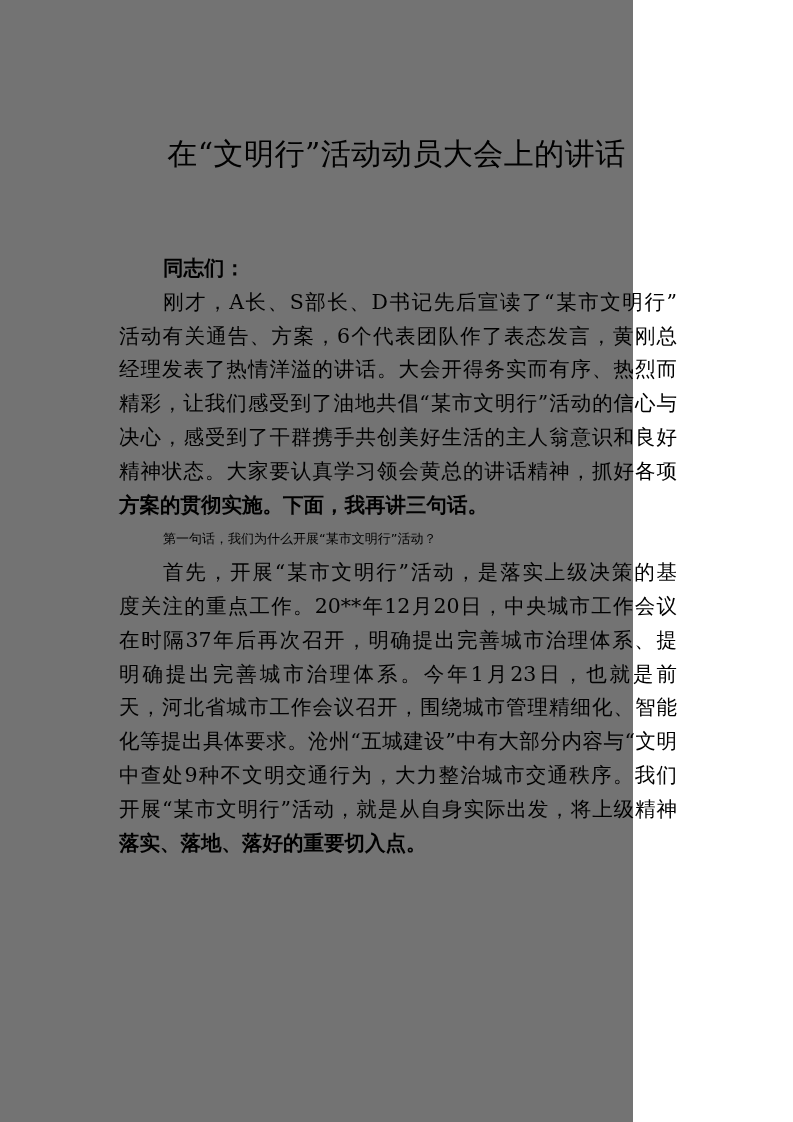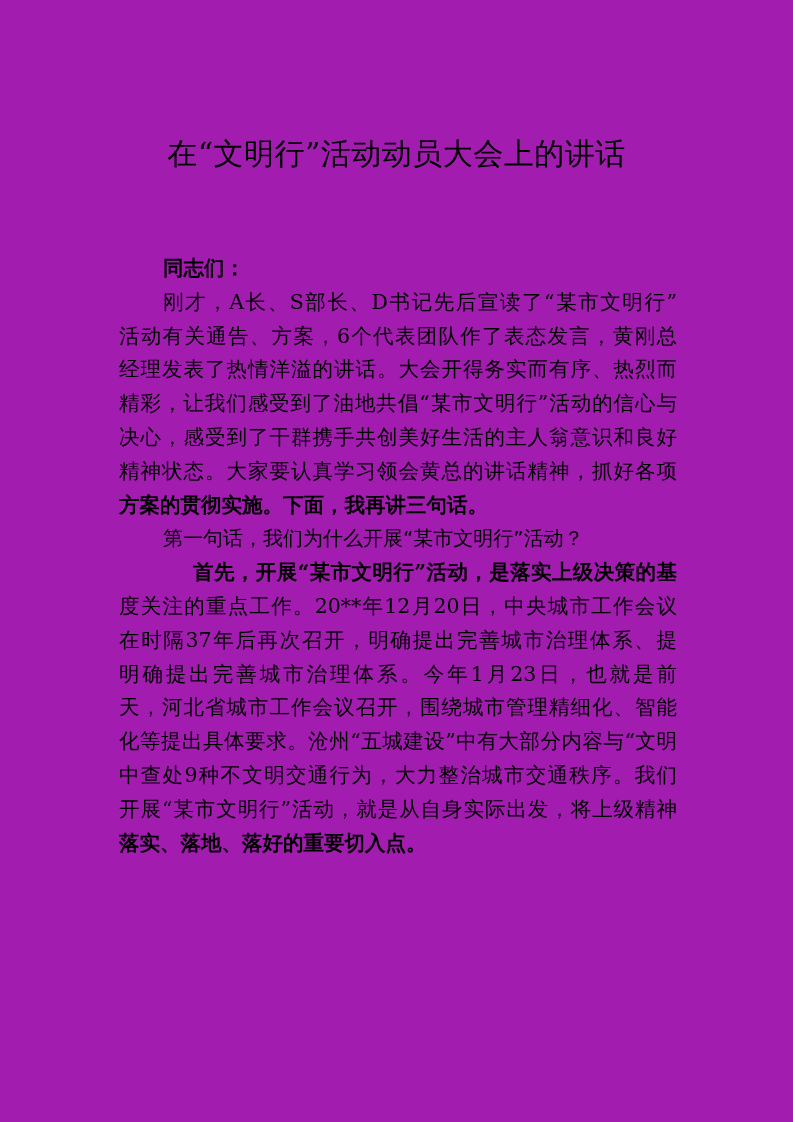--- a/index.html
+++ b/index.html
@@ -11,23 +11,23 @@
       width: 793px;
       height: 1122px;
       position: relative;
       overflow: hidden;
       font-family: "DejaVu Serif", "Liberation Serif", serif;
       color: #000000;
     }
     .page {
       position: absolute;
       left: 0; top: 0;
-      width: 793px;
+      width: 633px;
       height: 1122px;
-      background: #a21caf;
+      background: #737373;
     }
     .title {
       position: absolute;
       top: 132px;
       left: 0;
       width: 793px;
       text-align: center;
       font-size: 30px;
       line-height: 44px;
       font-weight: normal;
@@ -51,26 +51,25 @@
     }
     .line.last {
       text-align-last: left;
       font-weight: bold;
     }
     .indent {
       padding-left: 44px;
     }
     .heading-line {
       font-family: "DejaVu Sans", "Liberation Sans", sans-serif;
-      font-size: 20px;
+      font-size: 13px;
       text-align-last: left;
     }
     .bold {
-      font-weight: bold;
-      margin-left: 30px;
+      font-weight: normal;
     }
   </style>
 </head>
 <body>
 
 <div class="page">
 
   <h1 class="title">在“文明行”活动动员大会上的讲话</h1>
 
   <div class="body-text">

